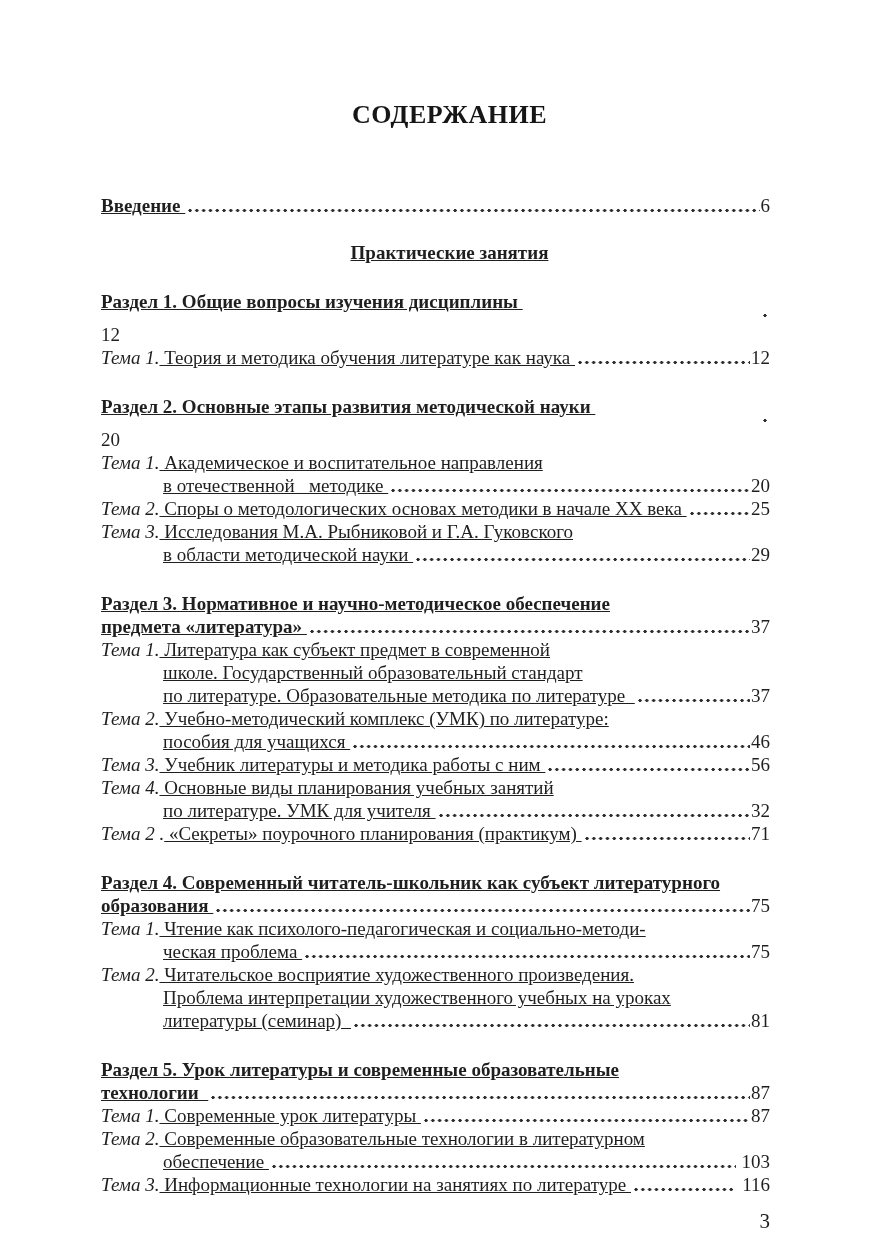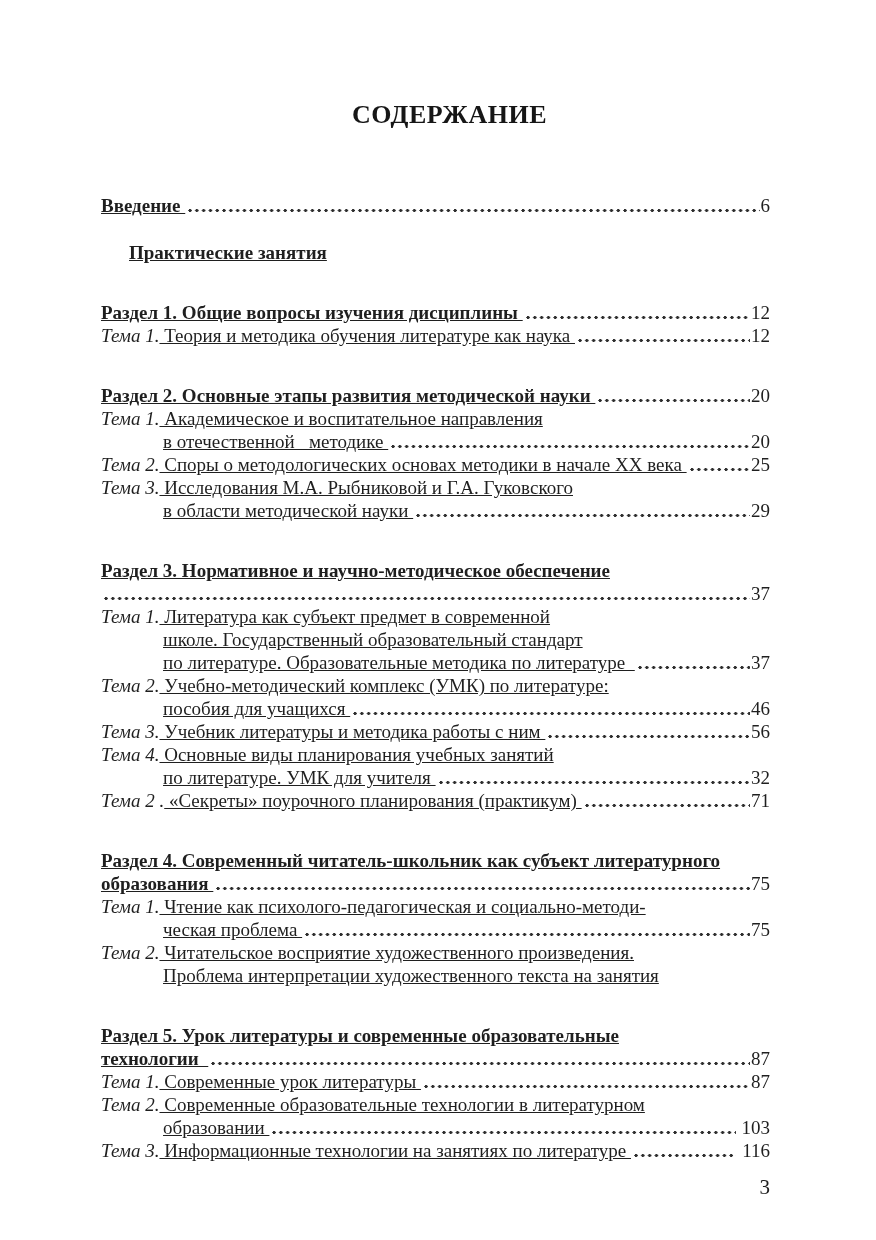--- a/index.html
+++ b/index.html
@@ -33,25 +33,25 @@
     padding-left: 28px; 
   }
   .line {
     display: flex;
     align-items: baseline;
     line-height: 23px;
     font-size: 19px;
     white-space: pre;
     overflow: hidden;
   }
-  .line.gap { margin-top: 37px; }
+  .line.gap { margin-top: 26px; flex-direction: column; }
   .line.indent { padding-left: 62px; }
   .line.center {
     display: block;
-    text-align: left;
+    text-align: center;
     font-weight: bold;
     margin-top: 24px;
     padding-left: 28px;
   }
   .prefix { font-style: italic; flex: 0 0 auto; }
   .text { flex: 0 1 auto; text-decoration: underline; }
   .line.intro .text, .line.section .text { font-weight: bold; }
   .leader {
     flex: 1 1 6px;
     min-width: 6px;
@@ -81,40 +81,41 @@
         <div class="line center"><span class="text">Практические занятия</span></div>
         <div class="line section gap"><span class="text">Раздел 1. Общие вопросы изучения дисциплины </span><span class="leader"></span><span class="pagenum">12</span></div>
         <div class="line topic"><span class="prefix">Тема 1.</span><span class="text"> Теория и методика обучения литературе как наука </span><span class="leader"></span><span class="pagenum">12</span></div>
         <div class="line section gap"><span class="text">Раздел 2. Основные этапы развития методической науки </span><span class="leader"></span><span class="pagenum">20</span></div>
         <div class="line topic"><span class="prefix">Тема 1.</span><span class="text"> Академическое и воспитательное направления</span></div>
         <div class="line cont indent"><span class="text">в отечественной   методике </span><span class="leader"></span><span class="pagenum">20</span></div>
         <div class="line topic"><span class="prefix">Тема 2.</span><span class="text"> Споры о методологических основах методики в начале XX века </span><span class="leader"></span><span class="pagenum">25</span></div>
         <div class="line topic"><span class="prefix">Тема 3.</span><span class="text"> Исследования М.А. Рыбниковой и Г.А. Гуковского</span></div>
         <div class="line cont indent"><span class="text">в области методической науки </span><span class="leader"></span><span class="pagenum">29</span></div>
         <div class="line section gap"><span class="text">Раздел 3. Нормативное и научно-методическое обеспечение</span></div>
-        <div class="line section"><span class="leader"></span><span class="pagenum">37</span></div>
+        <div class="line section"><span class="text">предмета «литература» </span><span class="leader"></span><span class="pagenum">37</span></div>
         <div class="line topic"><span class="prefix">Тема 1.</span><span class="text"> Литература как субъект предмет в современной</span></div>
         <div class="line cont indent"><span class="text">школе. Государственный образовательный стандарт</span></div>
         <div class="line cont indent"><span class="text">по литературе. Образовательные методика по литературе  </span><span class="leader"></span><span class="pagenum">37</span></div>
         <div class="line topic"><span class="prefix">Тема 2.</span><span class="text"> Учебно-методический комплекс (УМК) по литературе:</span></div>
         <div class="line cont indent"><span class="text">пособия для учащихся </span><span class="leader"></span><span class="pagenum">46</span></div>
         <div class="line topic"><span class="prefix">Тема 3.</span><span class="text"> Учебник литературы и методика работы с ним </span><span class="leader"></span><span class="pagenum">56</span></div>
         <div class="line topic"><span class="prefix">Тема 4.</span><span class="text"> Основные виды планирования учебных занятий</span></div>
         <div class="line cont indent"><span class="text">по литературе. УМК для учителя </span><span class="leader"></span><span class="pagenum">32</span></div>
         <div class="line topic"><span class="prefix">Тема 2 .</span><span class="text"> «Секреты» поурочного планирования (практикум) </span><span class="leader"></span><span class="pagenum">71</span></div>
         <div class="line section gap"><span class="text">Раздел 4. Современный читатель-школьник как субъект литературного</span></div>
         <div class="line section"><span class="text">образования </span><span class="leader"></span><span class="pagenum">75</span></div>
         <div class="line topic"><span class="prefix">Тема 1.</span><span class="text"> Чтение как психолого-педагогическая и социально-методи-</span></div>
         <div class="line cont indent"><span class="text">ческая проблема </span><span class="leader"></span><span class="pagenum">75</span></div>
         <div class="line topic"><span class="prefix">Тема 2.</span><span class="text"> Читательское восприятие художественного произведения.</span></div>
-        <div class="line cont indent"><span class="text">Проблема интерпретации художественного текста на занятия</span></div>
+        <div class="line cont indent"><span class="text">Проблема интерпретации художественного учебных на уроках</span></div>
+        <div class="line cont indent"><span class="text">литературы (семинар)  </span><span class="leader"></span><span class="pagenum">81</span></div>
         <div class="line section gap"><span class="text">Раздел 5. Урок литературы и современные образовательные</span></div>
         <div class="line section"><span class="text">технологии  </span><span class="leader"></span><span class="pagenum">87</span></div>
         <div class="line topic"><span class="prefix">Тема 1.</span><span class="text"> Современные урок литературы </span><span class="leader"></span><span class="pagenum">87</span></div>
         <div class="line topic"><span class="prefix">Тема 2.</span><span class="text"> Современные образовательные технологии в литературном</span></div>
-        <div class="line cont indent"><span class="text">образовании </span><span class="leader"></span><span class="pagenum"> 103</span></div>
+        <div class="line cont indent"><span class="text">обеспечение </span><span class="leader"></span><span class="pagenum"> 103</span></div>
         <div class="line topic"><span class="prefix">Тема 3.</span><span class="text"> Информационные технологии на занятиях по литературе </span><span class="leader"></span><span class="pagenum"> 116</span></div>
       </div>
     <div class="footer">
       <span class="folio">3</span>
     </div>
   </div>
 </div>
 
 </body></html>

